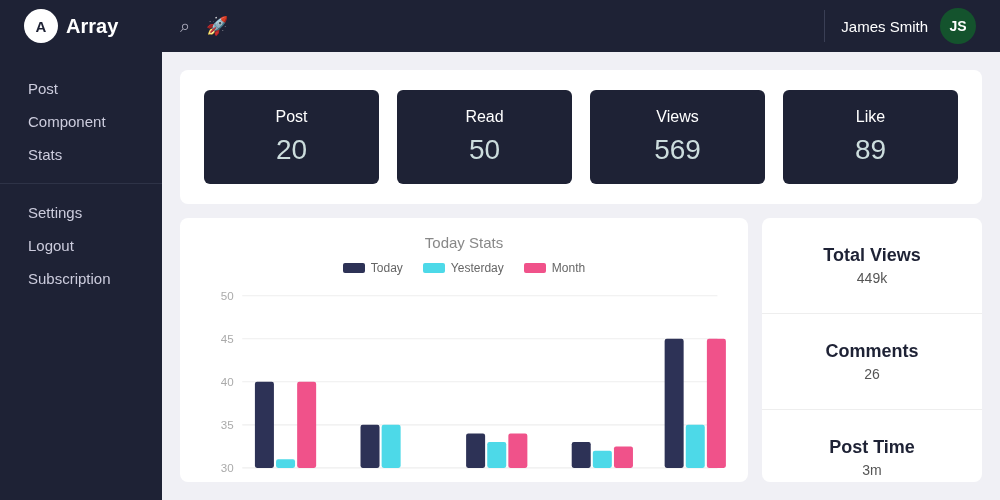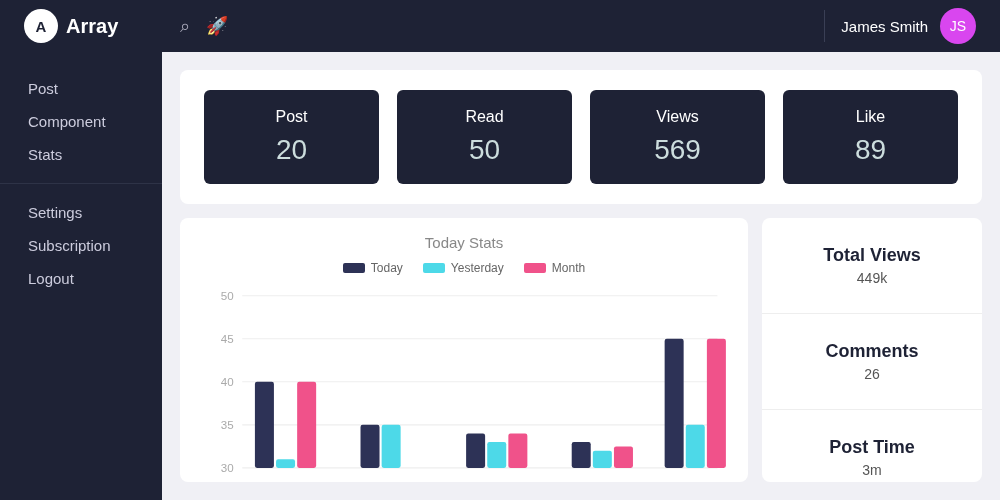--- a/index.html
+++ b/index.html
@@ -67,28 +67,28 @@
       display: flex;
       align-items: center;
       gap: 12px;
       color: #fff;
       font-size: 15px;
     }
     .avatar {
       width: 36px;
       height: 36px;
       border-radius: 50%;
-      background: #d946ef;
+      background: #14532d;
       overflow: hidden;
       display: flex;
       align-items: center;
       justify-content: center;
       font-size: 14px;
       color: #fff;
-      font-weight: normal;
+      font-weight: bold;
     }
 
     
     .body {
       display: flex;
       flex: 1;
       overflow: hidden;
     }
 
     
@@ -260,22 +260,22 @@
 <div class="body">
 
   <nav class="sidebar">
     <div class="sidebar-group">
       <div class="sidebar-item">Post</div>
       <div class="sidebar-item">Component</div>
       <div class="sidebar-item">Stats</div>
     </div>
     <div class="sidebar-group" style="border-bottom:none;">
       <div class="sidebar-item">Settings</div>
+      <div class="sidebar-item">Logout</div>
       <div class="sidebar-item">Subscription</div>
-      <div class="sidebar-item">Logout</div>
     </div>
   </nav>
 
   <main class="main">
 
     <div class="stats-cards">
       <div class="stat-card">
         <div class="stat-card-title">Post</div>
         <div class="stat-card-value">20</div>
       </div>

